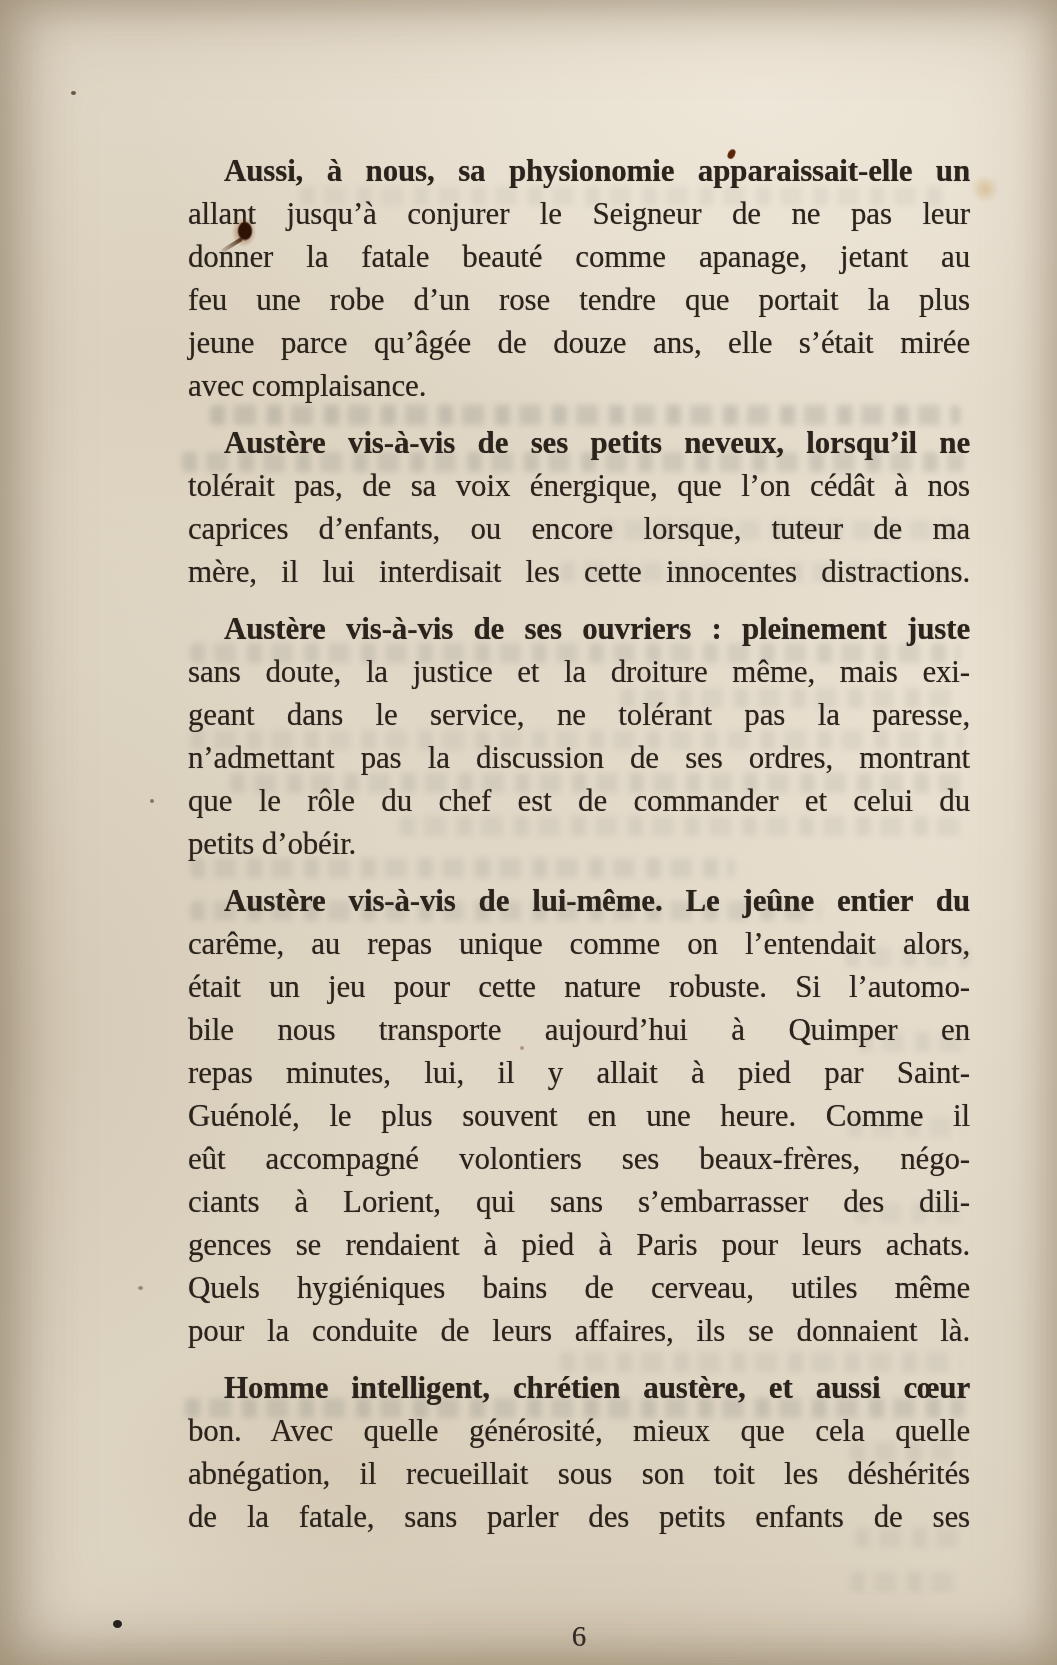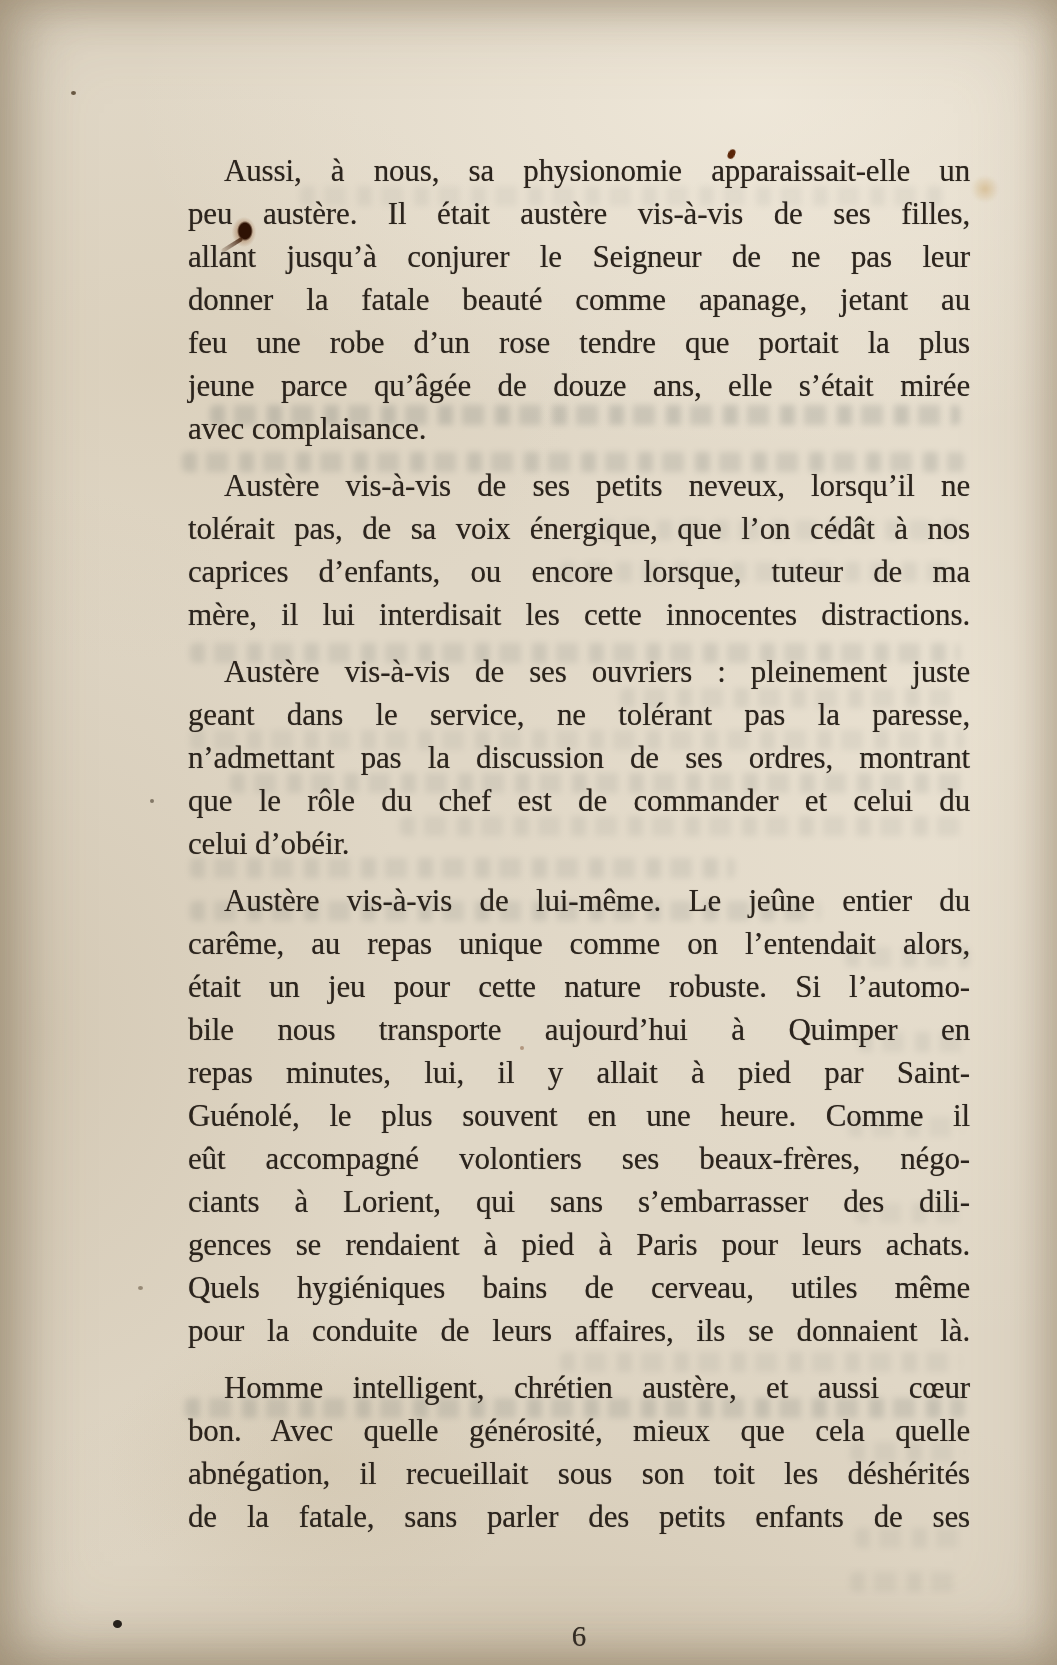--- a/index.html
+++ b/index.html
@@ -32,21 +32,21 @@
     font-size:31px;line-height:43px;letter-spacing:-0.15px;
     text-shadow:0 0 0.8px rgba(40,31,23,0.55);
   }
   .para{margin:0 0 14px 0;}
   .para:last-child{margin-bottom:0;}
   .line{
     height:43px;
     text-align:justify;text-align-last:justify;
     white-space:normal;
   }
-  .line.first{text-indent:36px;}
+  .line.first{text-indent:36px;font-weight:bold;}
   .line.short{text-align-last:left;}
   .pageno{
     position:absolute;left:188px;top:1620px;width:782px;z-index:2;
     text-align:center;font-size:29px;color:#332b23;
     text-shadow:0 0 0.8px rgba(40,31,23,0.5);
   }
   
   .ghost{
     position:absolute;height:20px;z-index:1;border-radius:5px;
     background:repeating-linear-gradient(90deg,
@@ -116,39 +116,39 @@
       <div class="ghost" style="left: 560px; top: 1352px; width: 400px; opacity: 0.12;"></div>
       <div class="ghost" style="left: 185px; top: 1398px; width: 780px; opacity: 0.24;"></div>
       <div class="ghost" style="left: 850px; top: 1442px; width: 115px; opacity: 0.12;"></div>
       <div class="ghost" style="left: 855px; top: 1528px; width: 108px; opacity: 0.11;"></div>
       <div class="ghost" style="left: 850px; top: 1572px; width: 112px; opacity: 0.11;"></div>
     </div>
 
   <main id="textblock" class="textblock">
       <div class="para">
         <div class="line first">Aussi, à nous, sa physionomie apparaissait-elle un</div>
-        <div class="line">peu austère. Il était austère vis-à-vis de ses filles,</div>
         <div class="line">allant jusqu’à conjurer le Seigneur de ne pas leur</div>
         <div class="line">donner la fatale beauté comme apanage, jetant au</div>
         <div class="line">feu une robe d’un rose tendre que portait la plus</div>
         <div class="line">jeune parce qu’âgée de douze ans, elle s’était mirée</div>
         <div class="line short">avec complaisance.</div>
       </div>
       <div class="para">
         <div class="line first">Austère vis-à-vis de ses petits neveux, lorsqu’il ne</div>
         <div class="line">tolérait pas, de sa voix énergique, que l’on cédât à nos</div>
         <div class="line">caprices d’enfants, ou encore lorsque, tuteur de ma</div>
         <div class="line">mère, il lui interdisait les cette innocentes distractions.</div>
       </div>
       <div class="para">
         <div class="line first">Austère vis-à-vis de ses ouvriers : pleinement juste</div>
+        <div class="line">sans doute, la justice et la droiture même, mais exi-</div>
         <div class="line">geant dans le service, ne tolérant pas la paresse,</div>
         <div class="line">n’admettant pas la discussion de ses ordres, montrant</div>
         <div class="line">que le rôle du chef est de commander et celui du</div>
-        <div class="line short">celui d’obéir.</div>
+        <div class="line short">petits d’obéir.</div>
       </div>
       <div class="para">
         <div class="line first">Austère vis-à-vis de lui-même. Le jeûne entier du</div>
         <div class="line">carême, au repas unique comme on l’entendait alors,</div>
         <div class="line">était un jeu pour cette nature robuste. Si l’automo-</div>
         <div class="line">bile nous transporte aujourd’hui à Quimper en</div>
         <div class="line">repas minutes, lui, il y allait à pied par Saint-</div>
         <div class="line">Guénolé, le plus souvent en une heure. Comme il</div>
         <div class="line">eût accompagné volontiers ses beaux-frères, négo-</div>
         <div class="line">ciants à Lorient, qui sans s’embarrasser des dili-</div>

